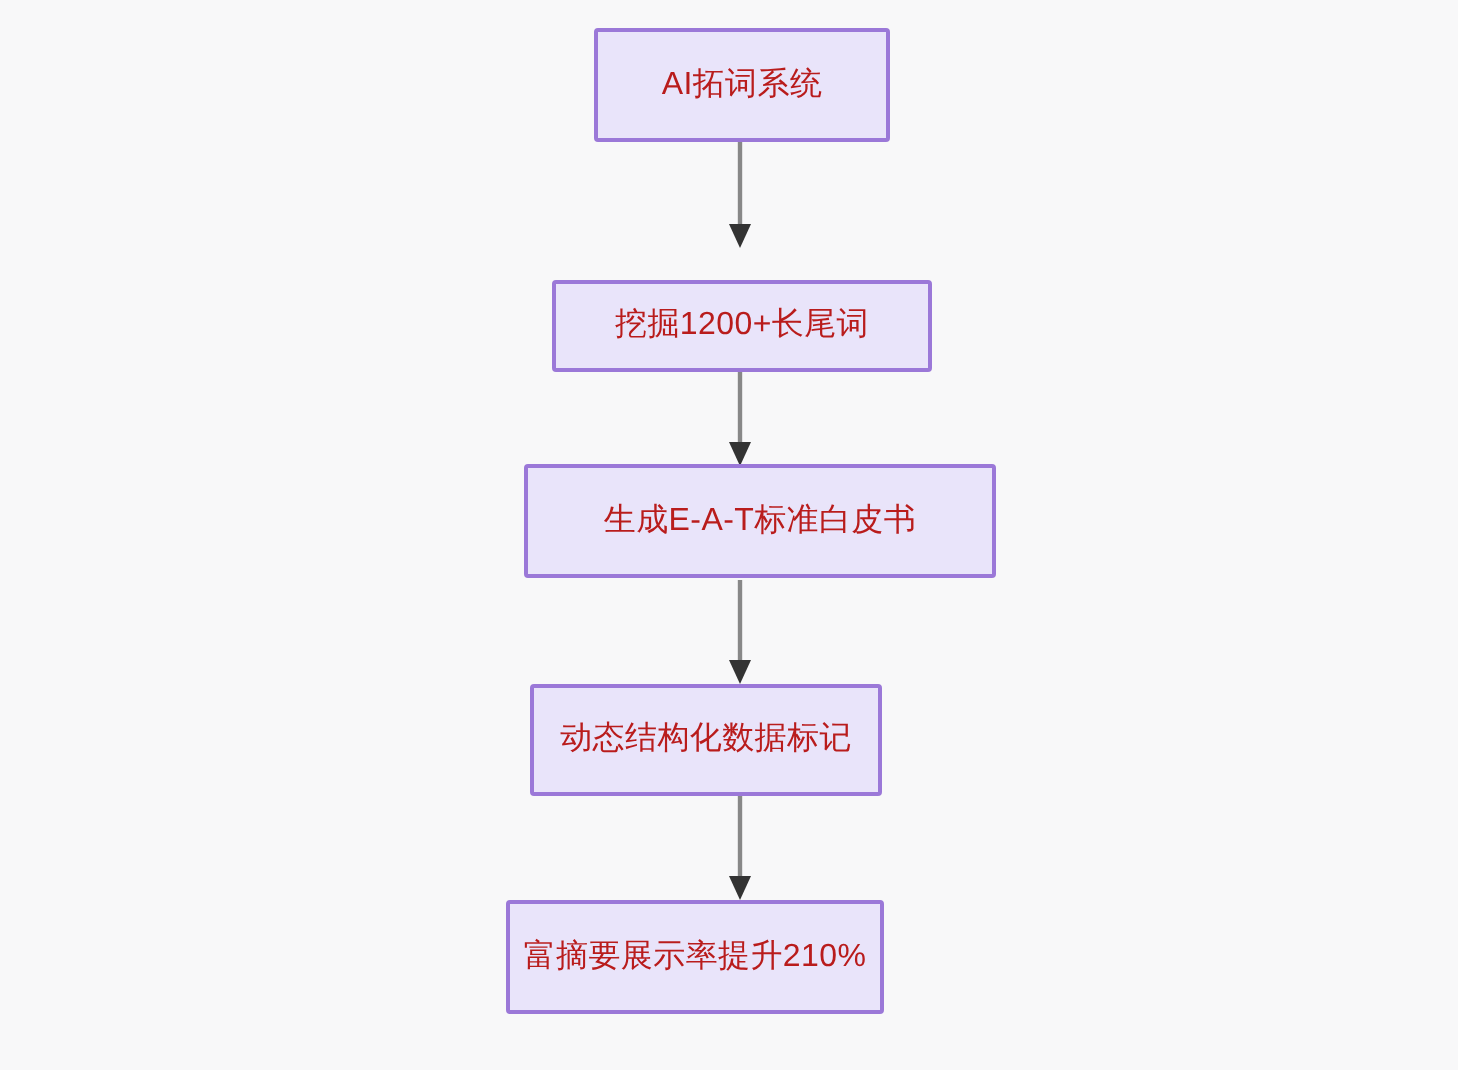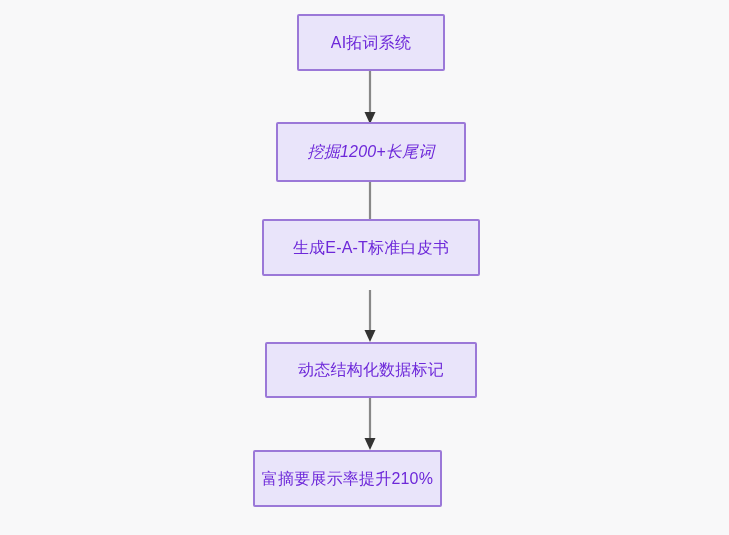--- a/index.html
+++ b/index.html
@@ -20,21 +20,21 @@
   }
   .node {
     position: absolute;
     box-sizing: border-box;
     background: #e9e4fa;
     border: 2px solid #9b78d8;
     border-radius: 2px;
     display: flex;
     align-items: center;
     justify-content: center;
-    color: #6d28d9;
+    color: #b91c1c;
     font-size: 16px;
     line-height: 1.2;
     letter-spacing: 0.2px;
     white-space: nowrap;
   }
   .edge {
     position: absolute;
     pointer-events: none;
   }
   .edge svg {
@@ -72,29 +72,29 @@
     <svg width="14" height="52" viewBox="0 0 14 52">
       <line x1="7" y1="0" x2="7" y2="43" stroke="#888888" stroke-width="2.2"></line>
       <polygon points="7,52 1.5,40 12.5,40" fill="#333333"></polygon>
     </svg>
   </div>
 
   <div class="node" style="left:297px; top:14px; width:148px; height:57px;">
     <span>AI拓词系统</span>
   </div>
 
-  <div class="node" style="left:276px; top:122px; width:190px; height:60px;font-style:italic;">
+  <div class="node" style="left:276px; top:140px; width:190px; height:46px;">
     <span>挖掘1200+长尾词</span>
   </div>
 
-  <div class="node" style="left:262px; top:219px; width:218px; height:57px;">
+  <div class="node" style="left:262px; top:232px; width:236px; height:57px;">
     <span>生成E-A-T标准白皮书</span>
   </div>
 
-  <div class="node" style="left:265px; top:342px; width:212px; height:56px;">
+  <div class="node" style="left:265px; top:342px; width:176px; height:56px;">
     <span>动态结构化数据标记</span>
   </div>
 
   <div class="node" style="left:253px; top:450px; width:189px; height:57px;">
     <span>富摘要展示率提升210%</span>
   </div>
 
 </div>
 
 </body></html>

